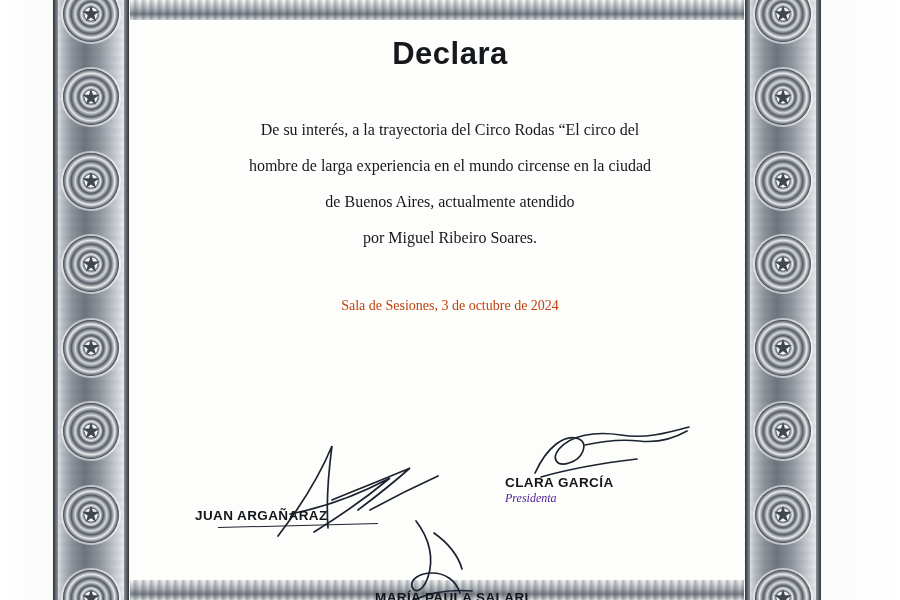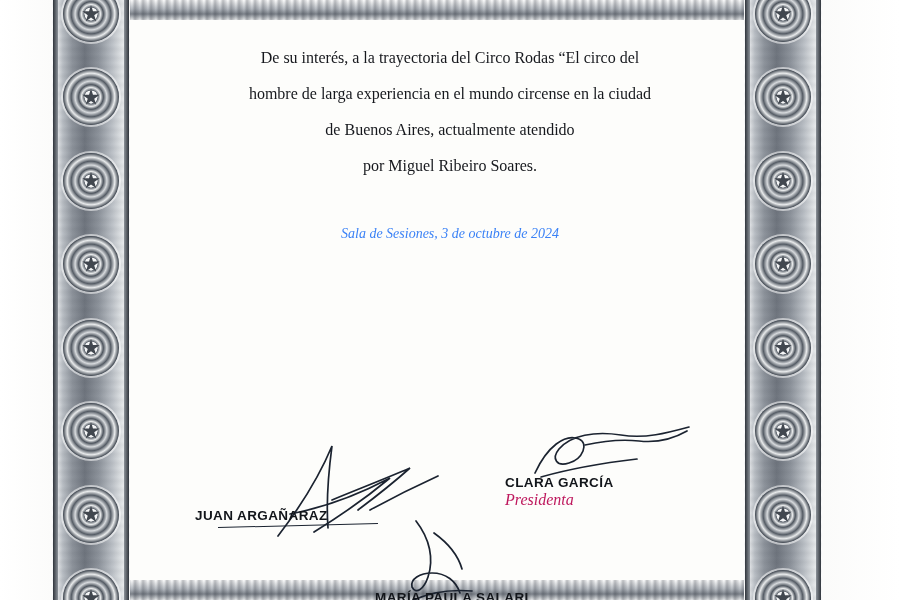--- a/index.html
+++ b/index.html
@@ -153,23 +153,22 @@
     font-size: 16px;
     line-height: 36px;
     color: #16181d;
   }
   .body-text .ln { display: block; white-space: nowrap; }
 
   .place-date {
     margin-top: 42px;
     text-align: center;
     font-family: "Liberation Serif", serif;
-    font-style: italic;
     font-size: 14px;
-    color: #3b82f6;
+    color: #c2410c;
   }
 
   
   .signatures {
     position: absolute;
     left: 100px;
     top: 430px;
     width: 680px;
     height: 170px;
   }
@@ -180,22 +179,22 @@
   .sig .name {
     font-family: "Liberation Sans", sans-serif;
     font-weight: bold;
     font-size: 13.5px;
     color: #12151a;
     letter-spacing: 0.4px;
   }
   .sig .role {
     font-family: "Liberation Serif", serif;
     font-style: italic;
-    font-size: 16px;
-    color: #be185d;
+    font-size: 12px;
+    color: #4c1d95;
     margin-top: 1px;
   }
   .sig-left   { left: 95px;  top: 78px;  width: 220px; }
   .sig-center { left: 275px; top: 160px; width: 240px; }
   .sig-right  { left: 405px; top: 45px;  width: 220px; }
 
   .scribble { position: absolute; }
   .scribble svg { display: block; }
   .scribble.s-left   { left: 170px; top: 10px; }
   .scribble.s-center { left: 300px; top: 85px; }
@@ -250,20 +249,21 @@
         <div class="medallion"></div>
         <div class="medallion"></div>
         <div class="medallion"></div>
         <div class="medallion"></div>
         <div class="medallion"></div>
       </div>
     </div>
   </div>
 
   <div class="content">
+    <div class="heading">Declara</div>
 
     <div class="body-text">
       <span class="ln">De su interés, a la trayectoria del Circo Rodas “El circo del</span>
       <span class="ln">hombre de larga experiencia en el mundo circense en la ciudad</span>
       <span class="ln">de Buenos Aires, actualmente atendido</span>
       <span class="ln">por Miguel Ribeiro Soares.</span>
     </div>
 
     <div class="place-date">Sala de Sesiones, 3 de octubre de 2024</div>
   </div>

